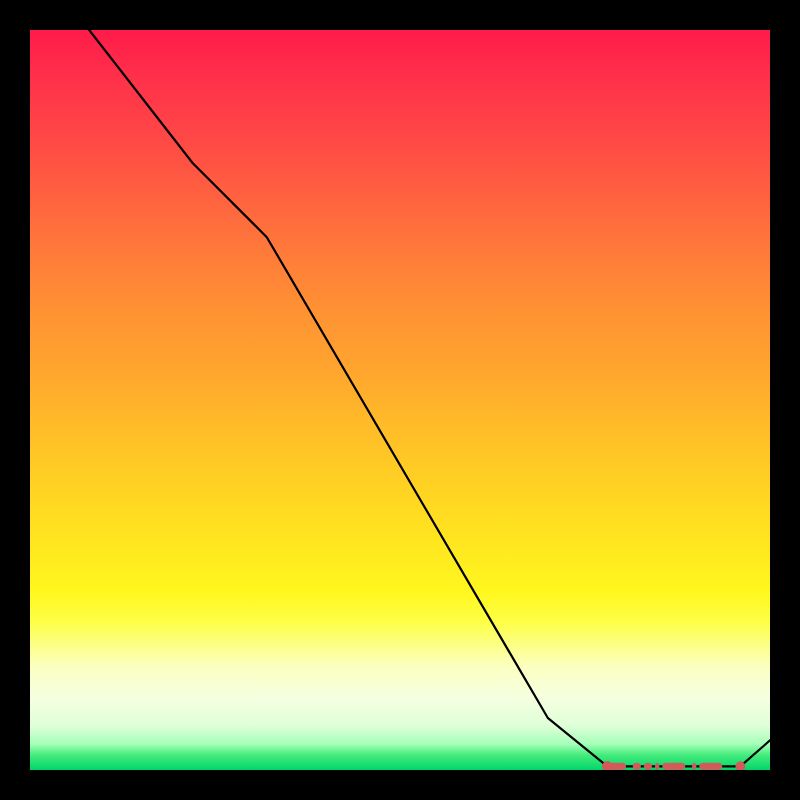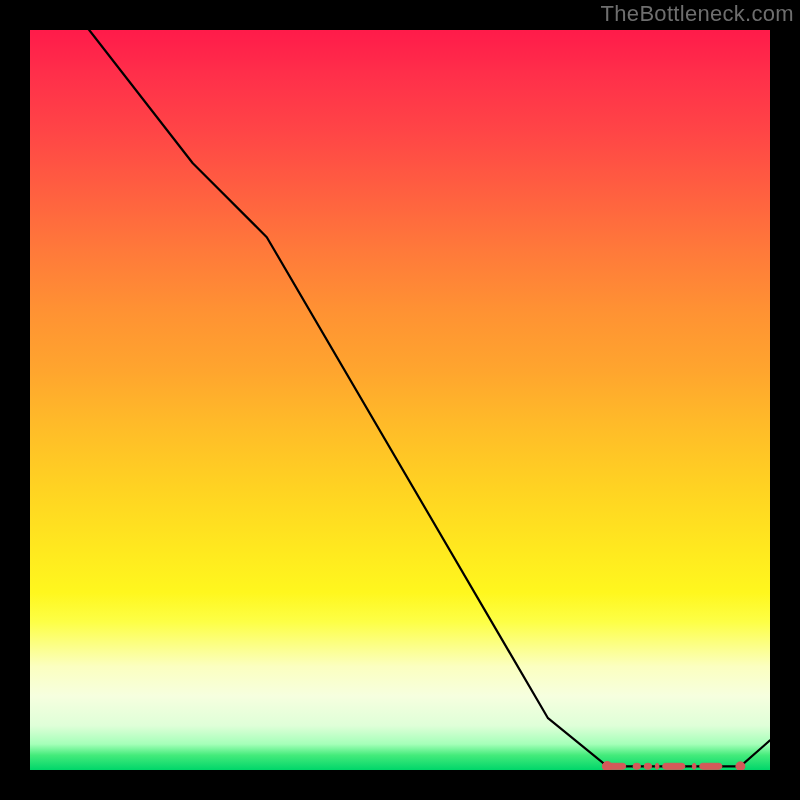--- a/index.html
+++ b/index.html
@@ -78,21 +78,20 @@
   .dashfill {
     stroke: #d35a59;
     fill:   #d35a59;
   }
 </style>
 </head>
 <body>
 
 <div class="container">
 
-  <div class="watermark">TheBottleneck.com</div>
 
   <div class="frame">
     <div class="gradient"></div>
 
     <svg class="overlay" viewBox="0 0 740 740" preserveAspectRatio="none">
       <path id="curve-path" class="curve" d="M0.0 -59.2 L59.2 0.0 L162.8 133.2 L236.8 207.2 L518.0 688.2 L577.2 736.3 L606.8 736.3 L651.2 736.3 L680.8 736.3 L710.4 736.3 L740.0 710.4"></path>
       <g id="dash-group">
           <rect x="577.2" y="733.3" width="18.5" height="6" rx="3" class="dashfill"></rect>
           <rect x="603.1" y="733.3" width="7.4" height="6" rx="3" class="dashfill"></rect>
           <rect x="614.2" y="733.3" width="7.4" height="6" rx="3" class="dashfill"></rect>

